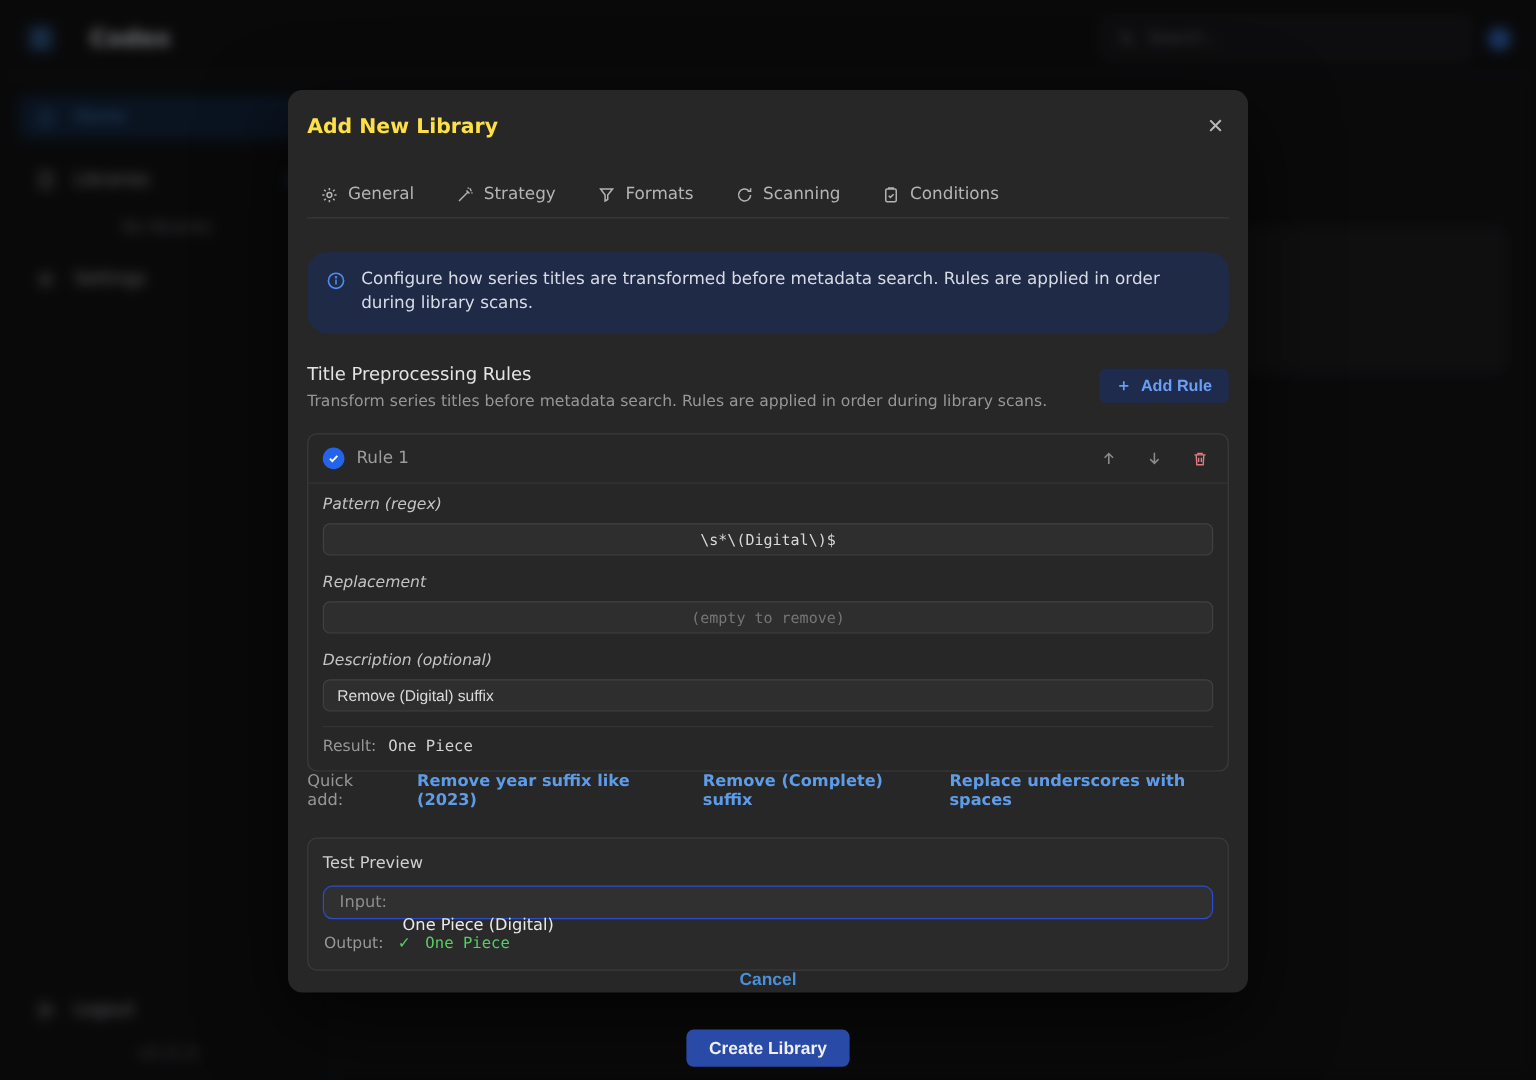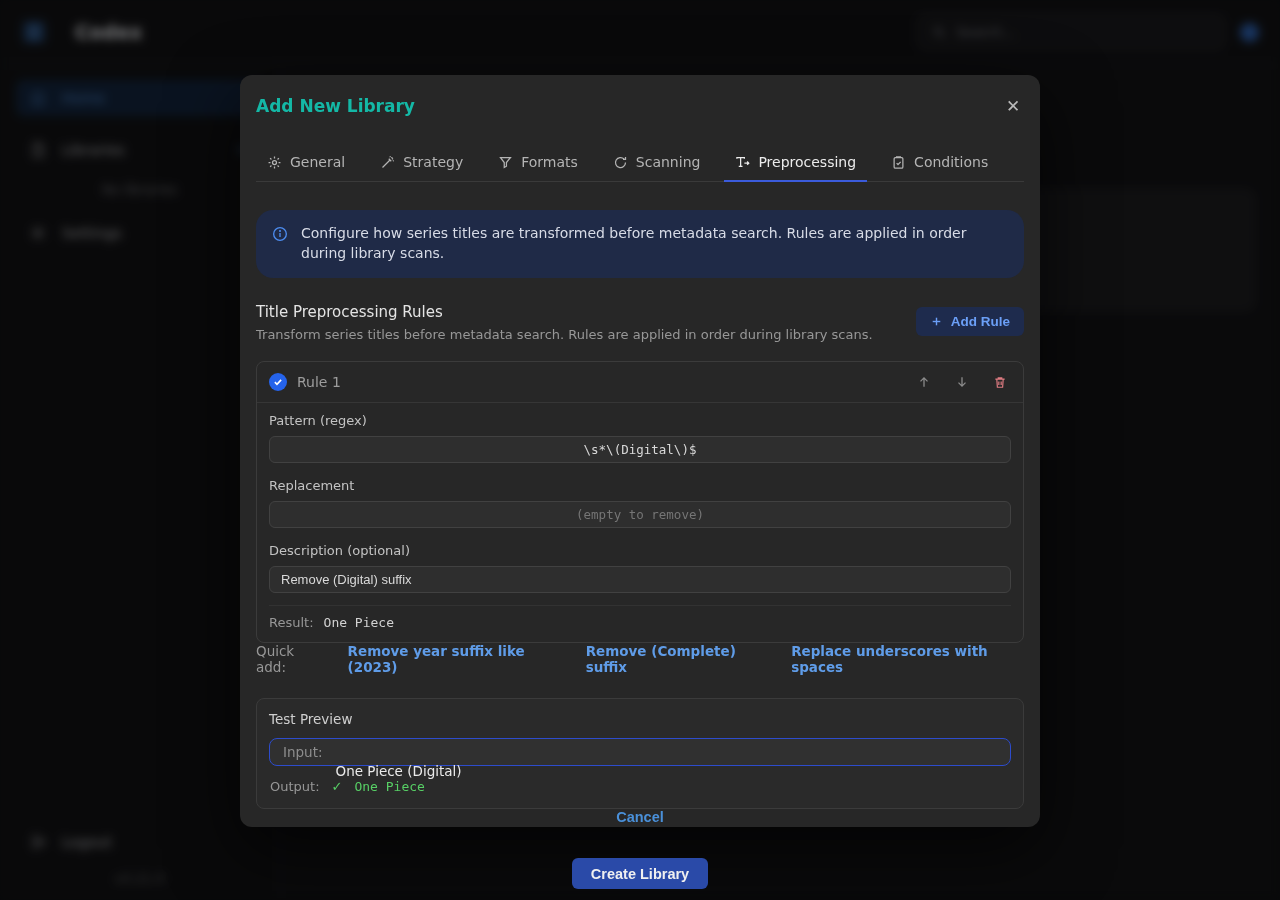--- a/index.html
+++ b/index.html
@@ -32,21 +32,21 @@
   .side-version { position:absolute; left:0; right:0; bottom:14px; text-align:center; color:#65666b; font-size:13px; }
   .bg-card { position:absolute; left:304px; top:188px; right:24px; height:124px; background:#1d1d20;
     border-radius:12px; }
   .overlay { position:absolute; inset:0; background:rgba(0,0,0,0.48); }
 
   
   .modal { position:absolute; left:240px; top:75px; width:800px; height:752px; background:#272727;
     border-radius:12px; box-shadow:0 24px 70px rgba(0,0,0,.65); color:#dcdcdc;
     display:flex; flex-direction:column; }
   .modal-header { display:flex; align-items:center; justify-content:space-between; padding:20px 16px 12px; }
-  .modal-title { font-size:17px; font-weight:600; color:#14b8a6; }
+  .modal-title { font-size:17px; font-weight:600; color:#fde047; }
   .close-btn { width:22px; height:22px; color:#b9b9b9; font-size:17px; line-height:22px; text-align:center;
     cursor:pointer; }
 
   .tabs { display:flex; margin:16px 16px; border-bottom:1px solid #3a3a3a;text-align:center; }
   .tab { display:flex; align-items:center; gap:8px; padding:9px 11px 11px; color:#b4b4b4; font-size:14px;
     cursor:pointer; position:relative; margin-right:13px; }
   .tab svg { width:15px; height:15px; }
   .tab.active { color:#ececec; }
   .tab.active::after { content:""; position:absolute; left:0; right:0; bottom:-1px; height:2px;
     background:#3b5bdb; }
@@ -68,21 +68,21 @@
   .checkbox { width:18px; height:18px; border-radius:50%; background:#2563eb; display:flex; align-items:center;
     justify-content:center; color:#fff; cursor:pointer; }
   .checkbox svg { width:10px; height:10px; }
   .rule-name { color:#9d9d9d; font-size:14px; flex:1; }
   .icon-btn { width:22px; height:22px; display:flex; align-items:center; justify-content:center;
     color:#8b8b8b; cursor:pointer; margin-left:6px; }
   .icon-btn.danger { color:#e07c82; }
   .icon-btn svg { width:14px; height:14px; }
 
   .rule-body { padding:10px 12px 12px; }
-  .field-label { font-size:13px; color:#c3c3c3; margin:6px 0 8px; }
+  .field-label { font-size:13px; color:#c3c3c3; margin:6px 0 8px;font-style:italic; }
   .text-input { width:100%; height:27px; background:#2e2e2e; border:1px solid #414141; border-radius:6px;
     padding:0 11px; color:#d9d9d9; font-size:13px; outline:none; }
   .text-input.mono-input { font-family:"DejaVu Sans Mono","Liberation Mono",monospace; font-size:12.5px;text-align:center; }
   .text-input::placeholder { color:#757575; }
   .result-row { margin-top:12px; padding-top:9px; border-top:1px solid rgba(255,255,255,0.05);
     font-size:13px; color:#979797; display:flex; gap:10px; align-items:center; }
   .result-value { color:#d2d2d2; font-size:13px; }
 
   .quickadd-row { display:flex; align-items:center; gap:25px; font-size:13.5px; }
   .quickadd-label { color:#979797; }
@@ -197,27 +197,20 @@
           <path d="M4 4h16l-6.5 8v6L10 20v-8z"></path>
         </svg>
       <span>Formats</span>
     </div>
     <div class="tab">
       <svg viewBox="0 0 24 24" fill="none" stroke="currentColor" stroke-width="2">
           <path d="M20 12a8 8 0 1 1-2.3-5.6"></path>
           <path d="M20 3v4h-4"></path>
         </svg>
       <span>Scanning</span>
-    </div>
-    <div class="tab active">
-      <svg viewBox="0 0 24 24" fill="none" stroke="currentColor" stroke-width="2">
-          <path d="M3 6V4h12v2M9 4v14M6 18h6"></path>
-          <path d="M15 13h6M19.5 10.5 22 13l-2.5 2.5"></path>
-        </svg>
-      <span>Preprocessing</span>
     </div>
     <div class="tab">
       <svg viewBox="0 0 24 24" fill="none" stroke="currentColor" stroke-width="2">
           <rect x="5" y="4" width="14" height="17" rx="2"></rect>
           <path d="M9 4V2.8h6V4"></path>
           <path d="m9 13 2.2 2.2L15.5 11"></path>
         </svg>
       <span>Conditions</span>
     </div>
   </div>

